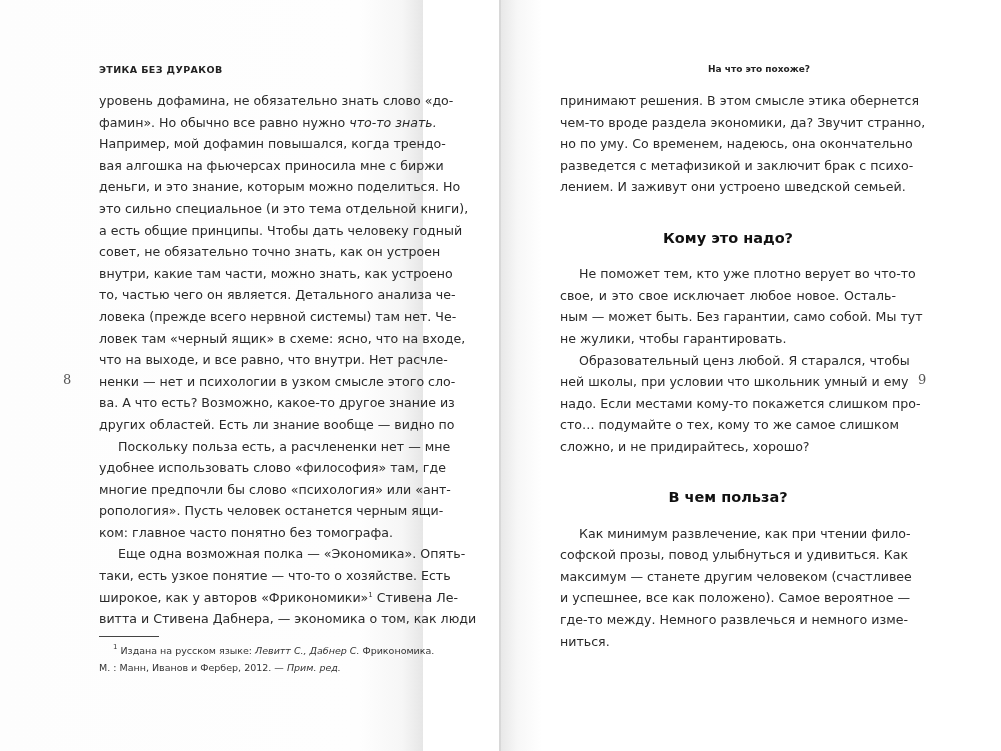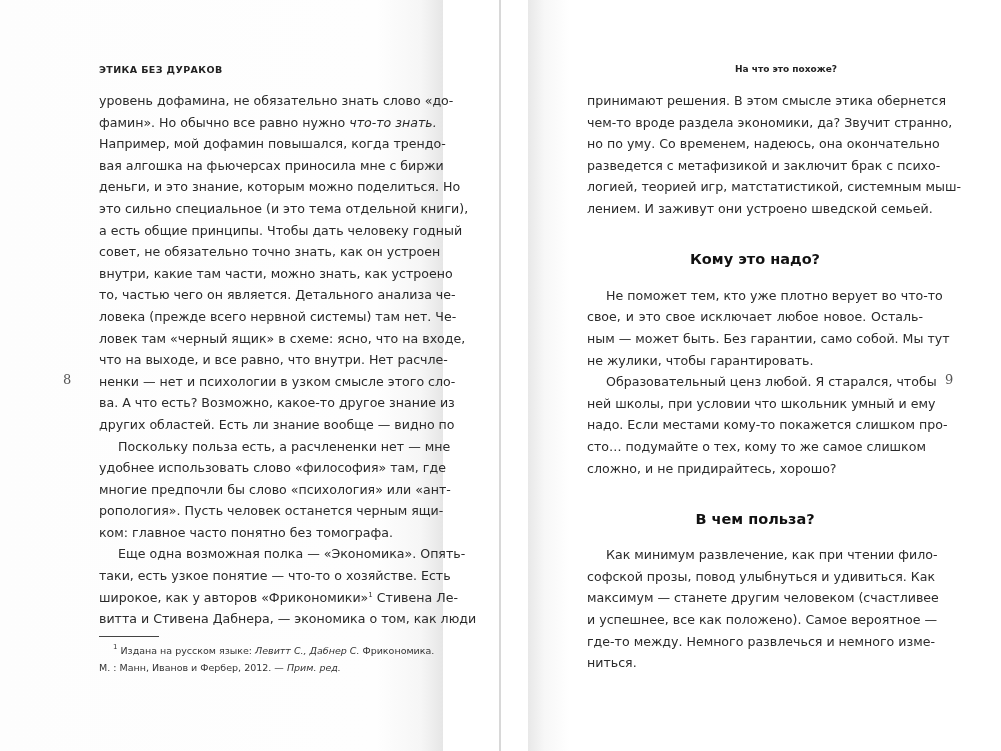--- a/index.html
+++ b/index.html
@@ -6,22 +6,22 @@
     body {
       width: 1001px; height: 751px; overflow: hidden;
       background: #ffffff;
       font-family: "DejaVu Sans", sans-serif;
       color: #2a2a2a;
       position: relative;
     }
     .spread { position: absolute; left: 0; top: 0; width: 1001px; height: 751px; }
     .page { position: absolute; top: 0; height: 751px; background: #fefefe; }
     .page.left { left: 0; width: 423px;
-      background: linear-gradient(to right, #fdfdfd 0%, #fefefe 85%, #f6f6f6 95%, #e6e6e6 100%); padding-left: 20px; }
-    .page.right { left: 528px; width: 412px;
+      background: linear-gradient(to right, #fdfdfd 0%, #fefefe 85%, #f6f6f6 95%, #e6e6e6 100%); }
+    .page.right { left: 501px; width: 412px;
       background: linear-gradient(to right, #e8e8e8 0%, #f7f7f7 4%, #ffffff 10%, #ffffff 100%); }
     .spine { position: absolute; left: 499px; top: 0; width: 2px; height: 751px; background: #d8d8d8; }
 
     .running-head { position: absolute; top: 64px; font-weight: bold; font-size: 9.5px; letter-spacing: 0.4px; color: #222; }
     .left .running-head { left: 99px; }
     .right .running-head { right: 103px; font-size: 9px; letter-spacing: 0; }
 
     .col { position: absolute; width: 336px; font-size: 12.6px; line-height: 21.6px; }
     .left .col { left: 99px; top: 90px; }
     .right .col { left: 59px; top: 90px; }
@@ -90,21 +90,20 @@
 
   <div class="page right">
     <div class="running-head">На что это похоже?</div>
     <div class="page-number">9</div>
 
     <div class="col">
       <span class="ln">принимают решения. В этом смысле этика обернется</span>
       <span class="ln">чем-то вроде раздела экономики, да? Звучит странно,</span>
       <span class="ln">но по уму. Со временем, надеюсь, она окончательно</span>
       <span class="ln">разведется с метафизикой и заключит брак с психо-</span>
-      <span class="ln">логией, теорией игр, матстатистикой, системным мыш-</span>
       <span class="ln last">лением. И заживут они устроено шведской семьей.</span>
 
       <span class="gap"></span>
       <span class="heading" style="margin-top:8px">Кому это надо?</span>
       <span class="gap" style="height:14px"></span>
 
       <span class="ln indent">Не поможет тем, кто уже плотно верует во что-то</span>
       <span class="ln">свое, и это свое исключает любое новое. Осталь-</span>
       <span class="ln">ным — может быть. Без гарантии, само собой. Мы тут</span>
       <span class="ln last">не жулики, чтобы гарантировать.</span>

